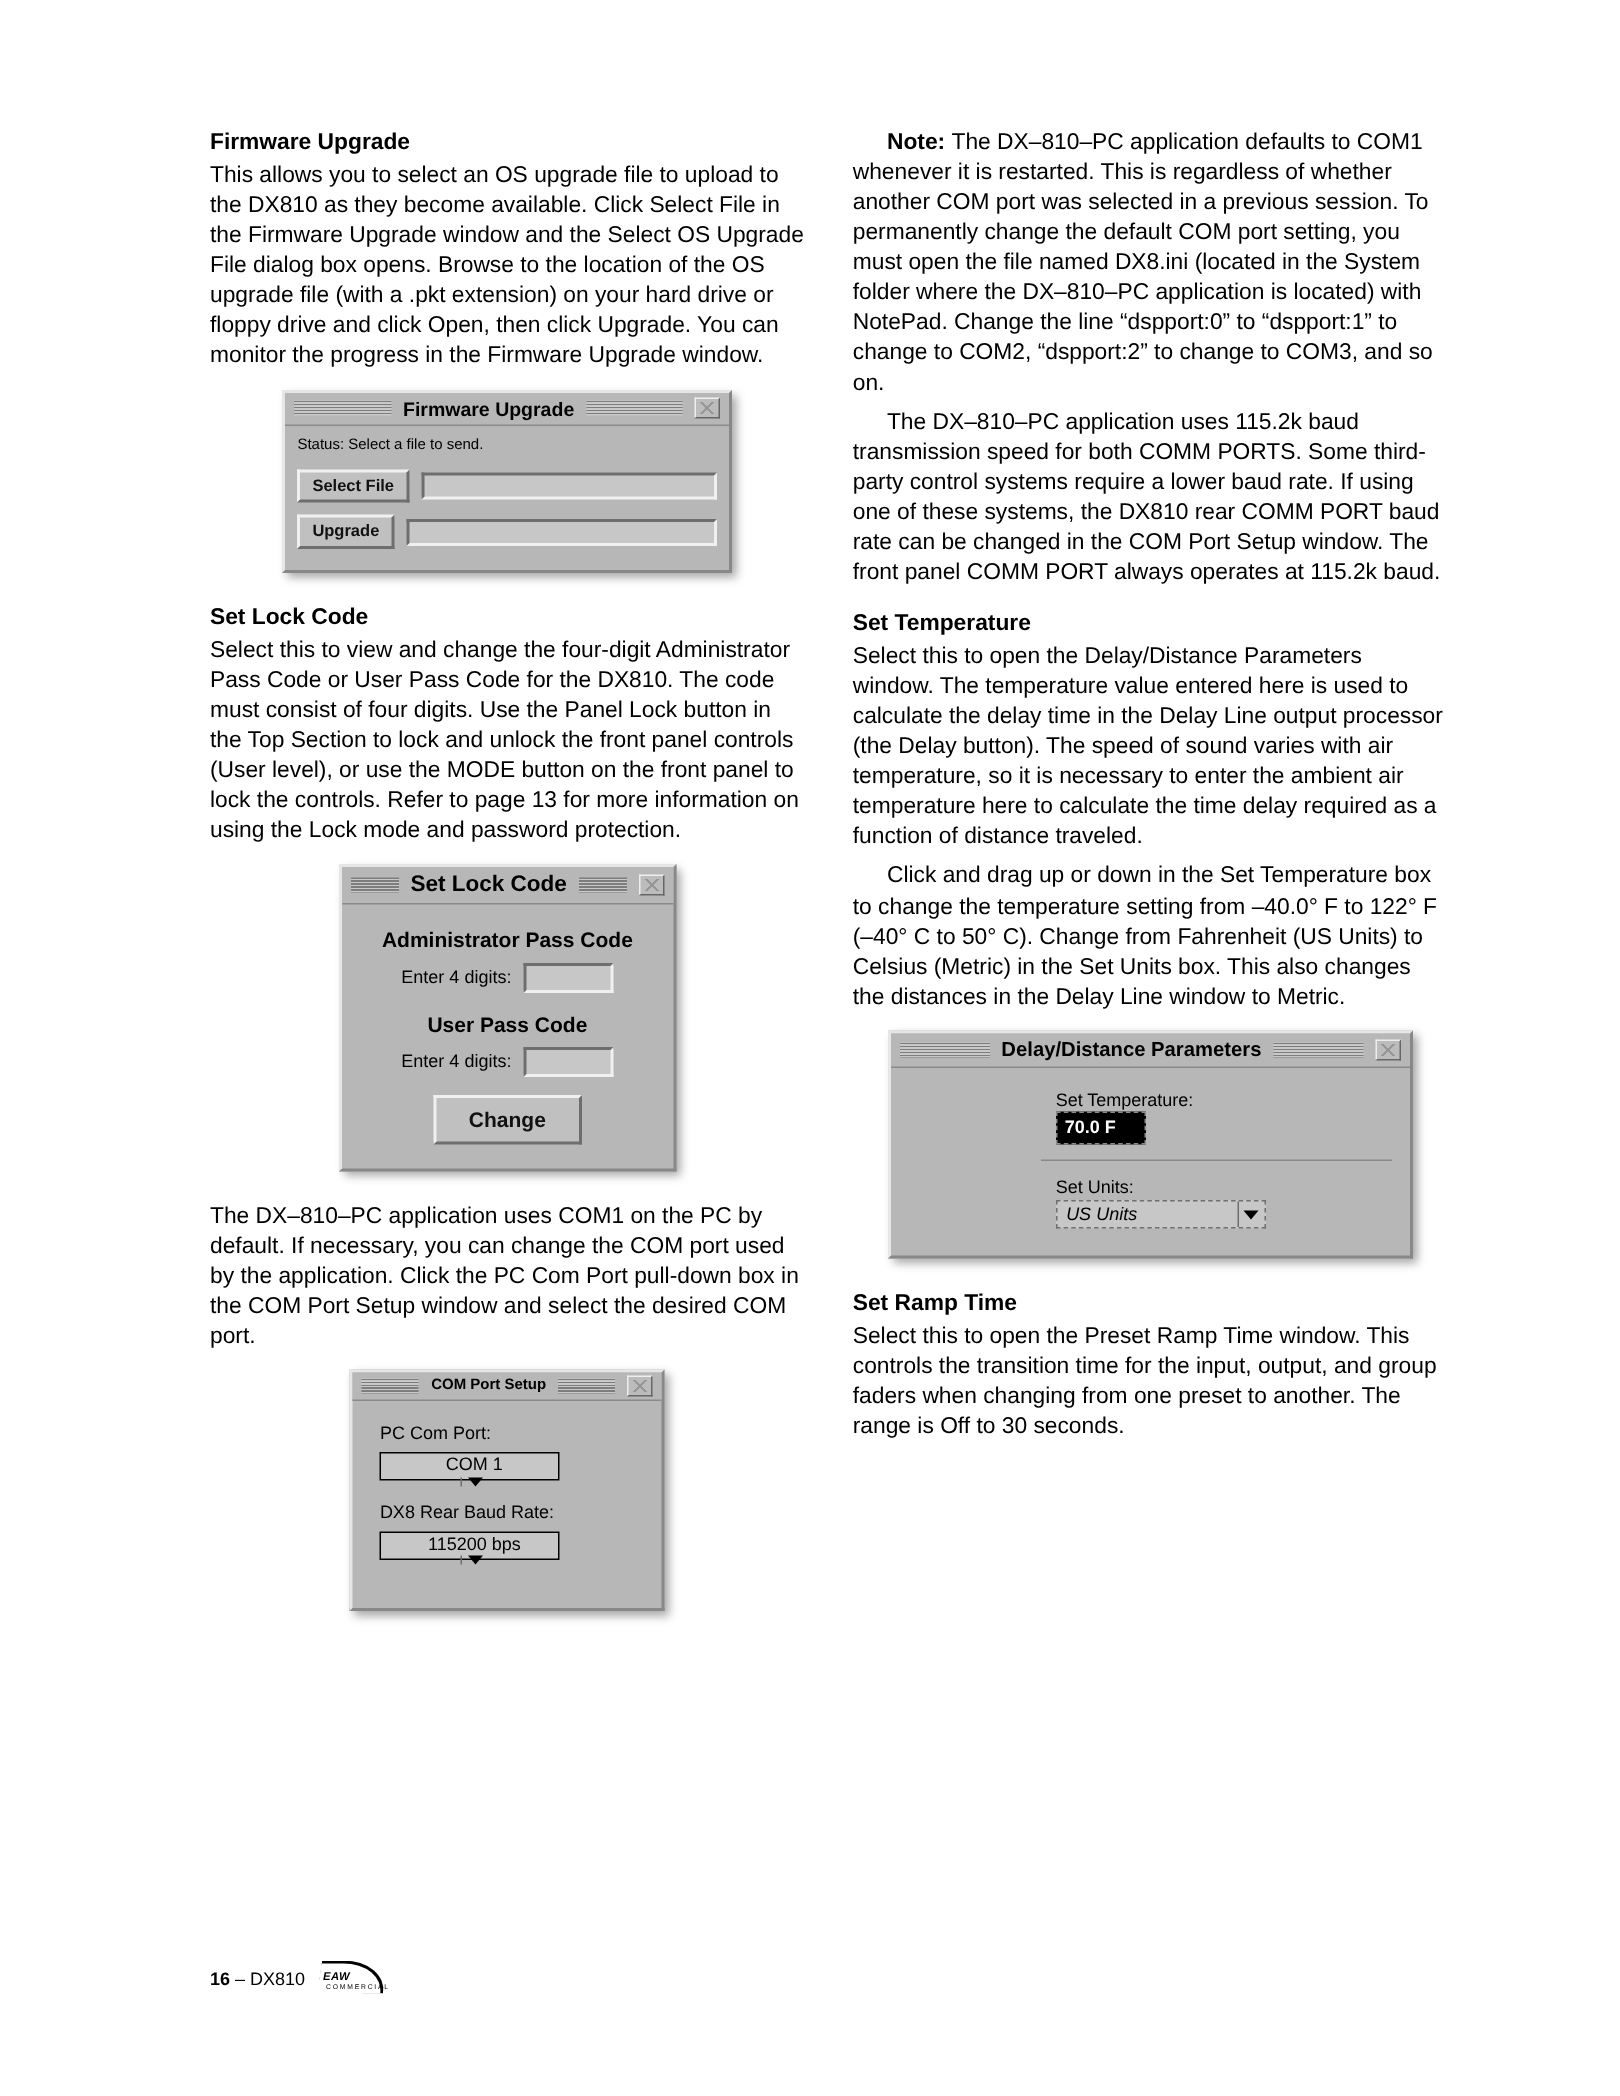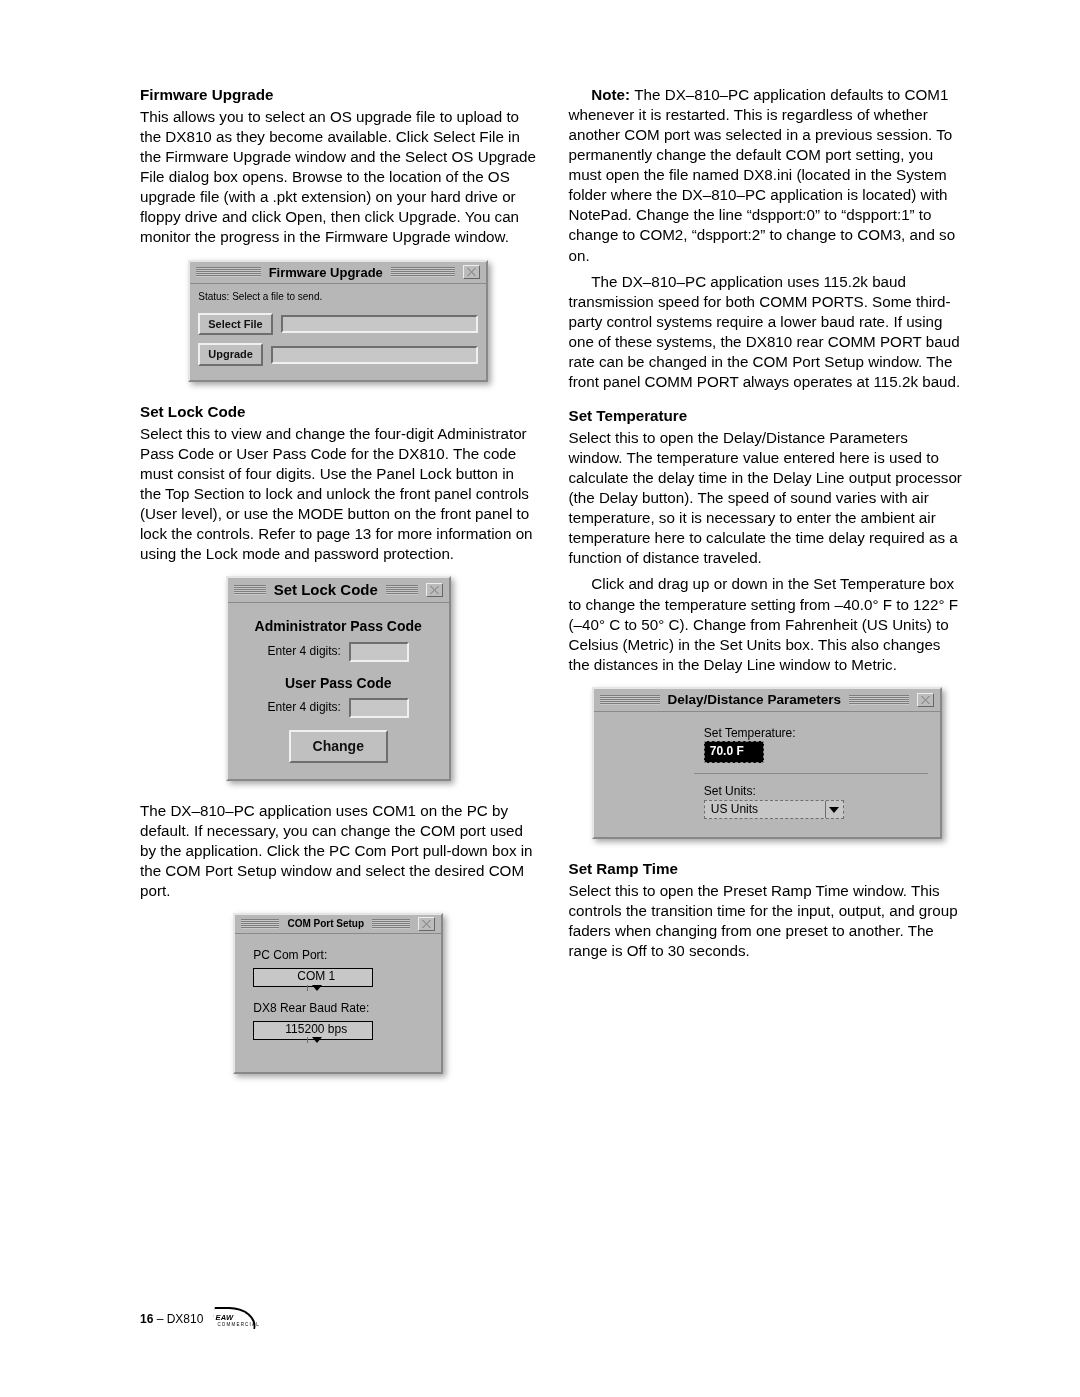--- a/index.html
+++ b/index.html
@@ -115,21 +115,21 @@
   .cps .titlebar{ font-size:10px; }
   .cps .winbody{ padding:14px 18px 18px; }
   .cps .dropdown{ width:120px; margin-top:4px; margin-bottom:14px;flex-direction:column; }
 
   
   .ddp{ width:350px; }
   .ddp .titlebar{ font-size:13.5px; }
   .ddp .winbody{ padding:14px 22px 18px 110px; }
   .ddp .dval-black{ width:60px; height:22px; background:#000; color:#fff; font-size:12px; font-weight:bold; display:flex; align-items:center; padding-left:5px; border:1px dashed #8b8b8b; }
   .ddp hr{ border:none; border-top:1px solid #8a8a8a; margin:10px -10px 10px -10px; }
-  .ddp .dropdown{ width:140px; border:1px dashed #6f6f6f; }
+  .ddp .dropdown{ width:140px; border:1px dashed #6f6f6f;font-style:italic; }
 
   .footer{
     position:absolute; left:140px; bottom:66px;
     display:flex; align-items:center; gap:10px;
     font-size:12px;
   }
   .logo{
     width:42px; height:24px; position:relative;
   }
   .logo::before{

